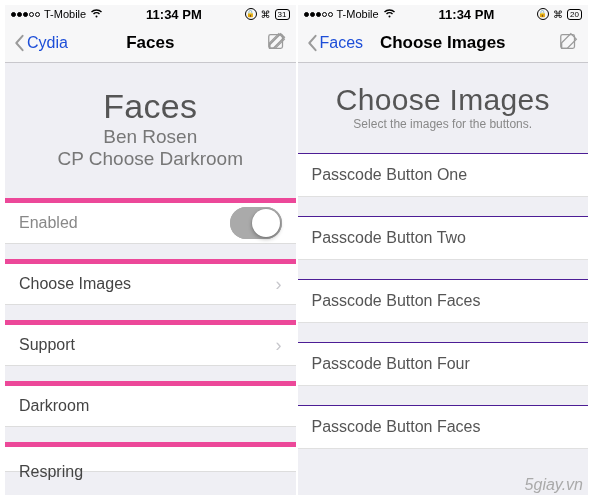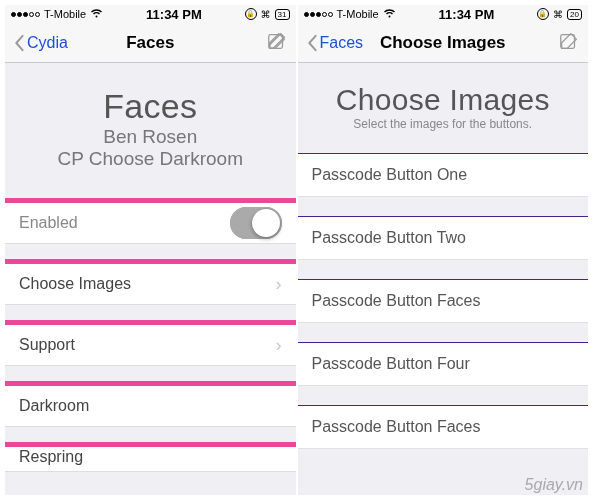--- a/index.html
+++ b/index.html
@@ -218,21 +218,21 @@
       <span class="cell-label">Support</span>
       <span class="chevron">›</span>
     </div>
     <div class="group-gap"></div>
 
     <div class="cell">
       <span class="cell-label">Darkroom</span>
     </div>
     <div class="group-gap"></div>
 
-    <div class="cell" style="height:30px; align-items:flex-start; padding-top:1px;">
+    <div class="cell" style="height:30px; align-items:flex-start; padding-top:16px;">
       <span class="cell-label">Respring</span>
     </div>
   </div>
 
   <div class="screen">
     <div class="status-bar">
       <div class="status-left">
         <span class="signal-dots">
           <span class="fill"></span>
             <span class="fill"></span>

